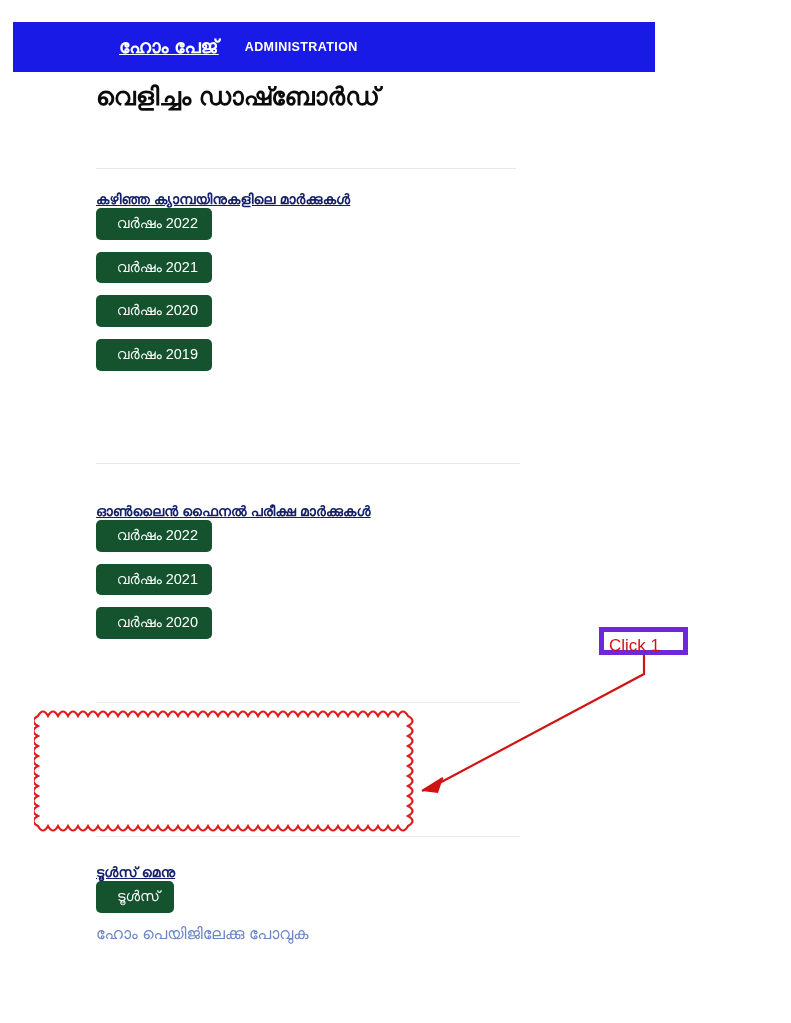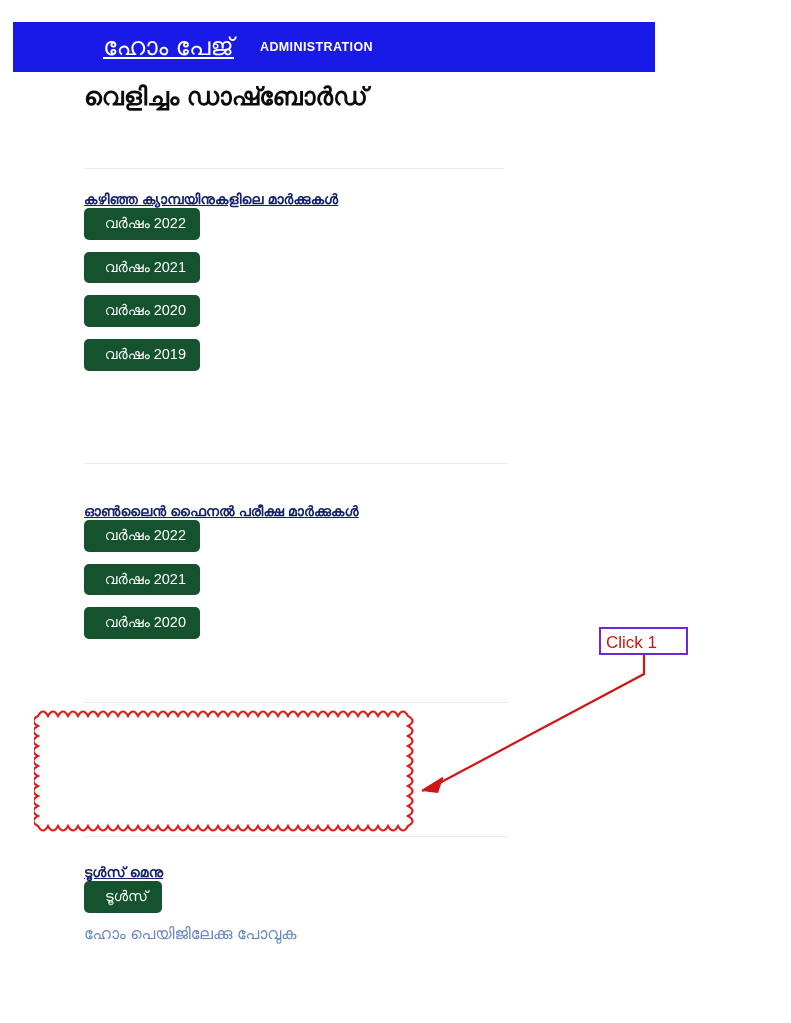--- a/index.html
+++ b/index.html
@@ -29,38 +29,39 @@
   }
   .navbar-inner {
     display: flex;
     align-items: center;
     height: 100%;
     padding-left: 90px;
     gap: 26px;
   }
   .nav-brand {
     color: #ffffff;
-    font-size: 25px;
-    font-weight: normal;
+    font-size: 19px;
+    font-weight: bold;
     letter-spacing: 0.2px;
     white-space: nowrap;
+    margin-left: 16px;
   }
   .nav-link {
     color: #ffffff;
     font-size: 12.5px;
     font-weight: bold;
     letter-spacing: 0.4px;
     white-space: nowrap;
     text-decoration: none;
   }
 
   
   .page {
     position: absolute;
-    left: 0;
+    left: 12px;
     top: 72px;
     width: 660px;
   }
   .page-title {
     margin: 0;
     padding: 10px 0 0 84px;
     font-size: 25px;
     font-weight: bold;
     color: #0b0b0b;
     letter-spacing: 0.2px;
@@ -123,21 +124,21 @@
     width: 791px;
     height: 1023px;
     pointer-events: none;
   }
   .click-label {
     position: absolute;
     left: 599px;
     top: 627px;
     width: 89px;
     height: 28px;
-    border: 2px solid #6d28d9;
+    border: 5px solid #6d28d9;
     background: #ffffff;
     color: #d01414;
     font-family: "Liberation Sans", "DejaVu Sans", sans-serif;
     font-size: 17px;
     line-height: 27px;
     padding-left: 5px;
     box-sizing: border-box;
     white-space: nowrap;
   }
   .scallop-box {

